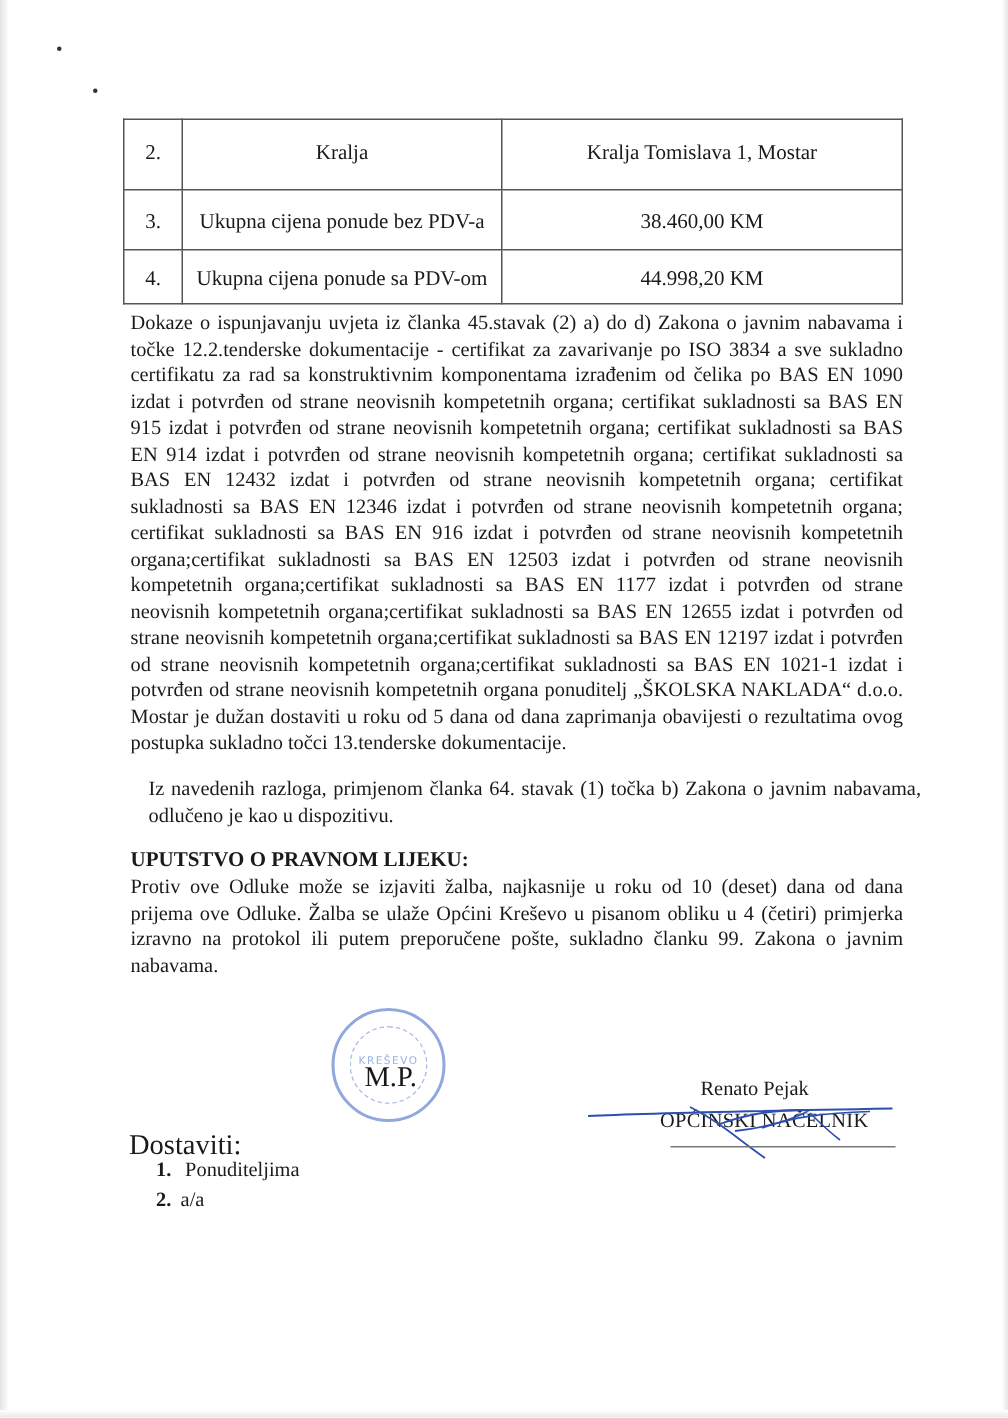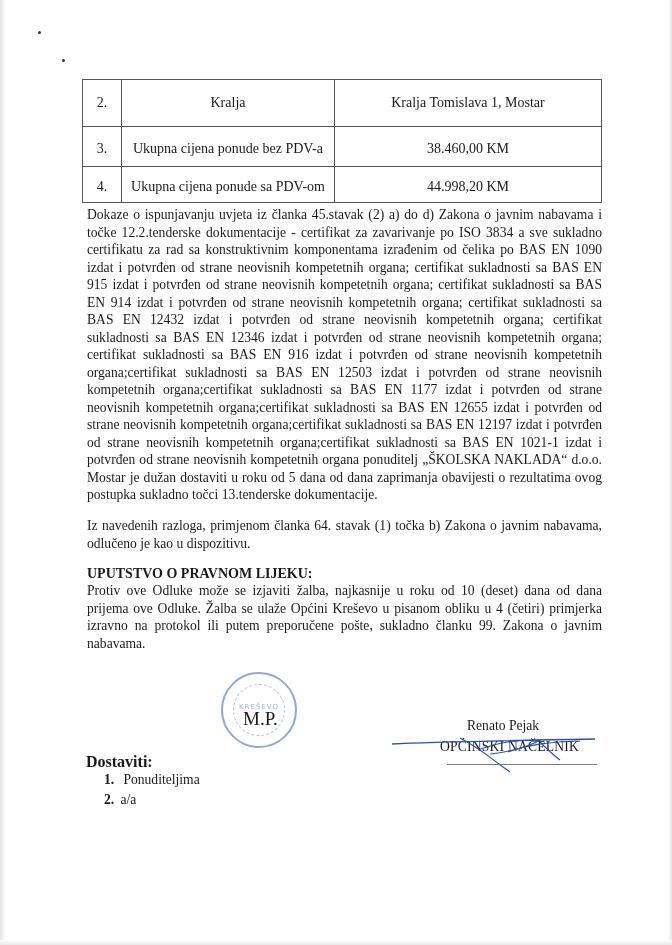--- a/index.html
+++ b/index.html
@@ -59,21 +59,21 @@
     position: absolute;
     left: 87px;
     width: 515px;
     font-size: 13.6px;
     line-height: 17.5px;
     text-align: justify;
     text-align-last: left;
   }
   .para p { margin: 0; }
   .p-dokaze { top: 206px; }
-  .p-iz { top: 517px; }
+  .p-iz { top: 517px; margin-left: 12px; }
   .p-heading { top: 565px; font-weight: bold; font-size: 14px; }
   .p-uputstvo { top: 582px; }
 
   
   .stamp {
     position: absolute;
     left: 221px; top: 672px;
     width: 76px; height: 76px;
     border-radius: 50%;
     border: 2px solid #7d9ad6;
@@ -126,22 +126,22 @@
   .signature-svg {
     position: absolute;
     left: 390px; top: 730px;
     width: 210px; height: 45px;
   }
 
   
   .dostaviti-heading {
     position: absolute;
     left: 86px; top: 753px;
-    font-weight: bold;
-    font-size: 16px;
+    font-weight: normal;
+    font-size: 19px;
   }
   .recipients {
     position: absolute;
     left: 104px; top: 770px;
     margin: 0; padding: 0;
     list-style: none;
     font-size: 13.6px;
     line-height: 20px;
   }
   .recipients .idx { font-weight: bold; display: inline-block; width: 16px; }

